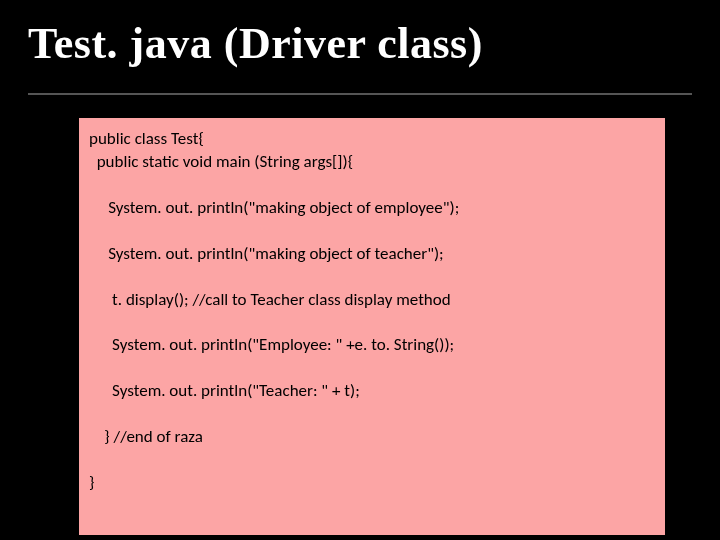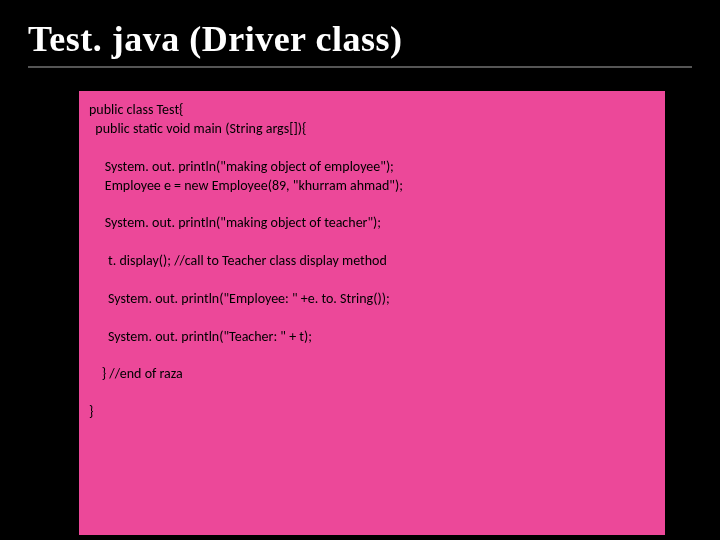--- a/index.html
+++ b/index.html
@@ -15,54 +15,53 @@
     height: 100%;
     display: flex;
     flex-direction: column;
   }
   .title-area {
     padding: 18px 28px 8px 28px;
     background: #000;
   }
   .title {
     color: #fff;
-    font-size: 36px;
+    font-size: 44px;
     font-weight: bold;
-    padding-bottom: 6px;
+    padding-bottom: 24px;
     border-bottom: 2px solid #555;
     letter-spacing: 0.5px;
   }
   .content-area {
     flex: 1;
-    background: #ec4899;
+    background: #fca5a5;
     margin: 12px 52px 2px 76px;
     border: 3px solid #000;
     padding: 10px 10px 10px 10px;
     font-family: 'Calibri', 'Segoe UI', Arial, sans-serif;
-    font-size: 14px;
+    font-size: 17px;
     line-height: 1.35;
     color: #000;
     overflow: hidden;
   }
   .code-line { white-space: pre; }
   .blank { height: 1.35em; }
 </style>
 </head>
 <body>
 
 <div class="slide">
   <div class="title-area">
     <div class="title">Test. java (Driver class)</div>
   </div>
   <div class="content-area">
     <div class="code-line">public class Test{</div>
     <div class="code-line">  public static void main (String args[]){</div>
     <div class="blank"></div>
     <div class="code-line">     System. out. println("making object of employee");</div>
-    <div class="code-line">     Employee e = new Employee(89, "khurram ahmad");</div>
     <div class="blank"></div>
     <div class="code-line">     System. out. println("making object of teacher");</div>
     <div class="blank"></div>
     <div class="code-line">      t. display(); //call to Teacher class display method</div>
     <div class="blank"></div>
     <div class="code-line">      System. out. println("Employee: " +e. to. String());</div>
     <div class="blank"></div>
     <div class="code-line">      System. out. println("Teacher: " + t);</div>
     <div class="blank"></div>
     <div class="code-line">    } //end of raza</div>

